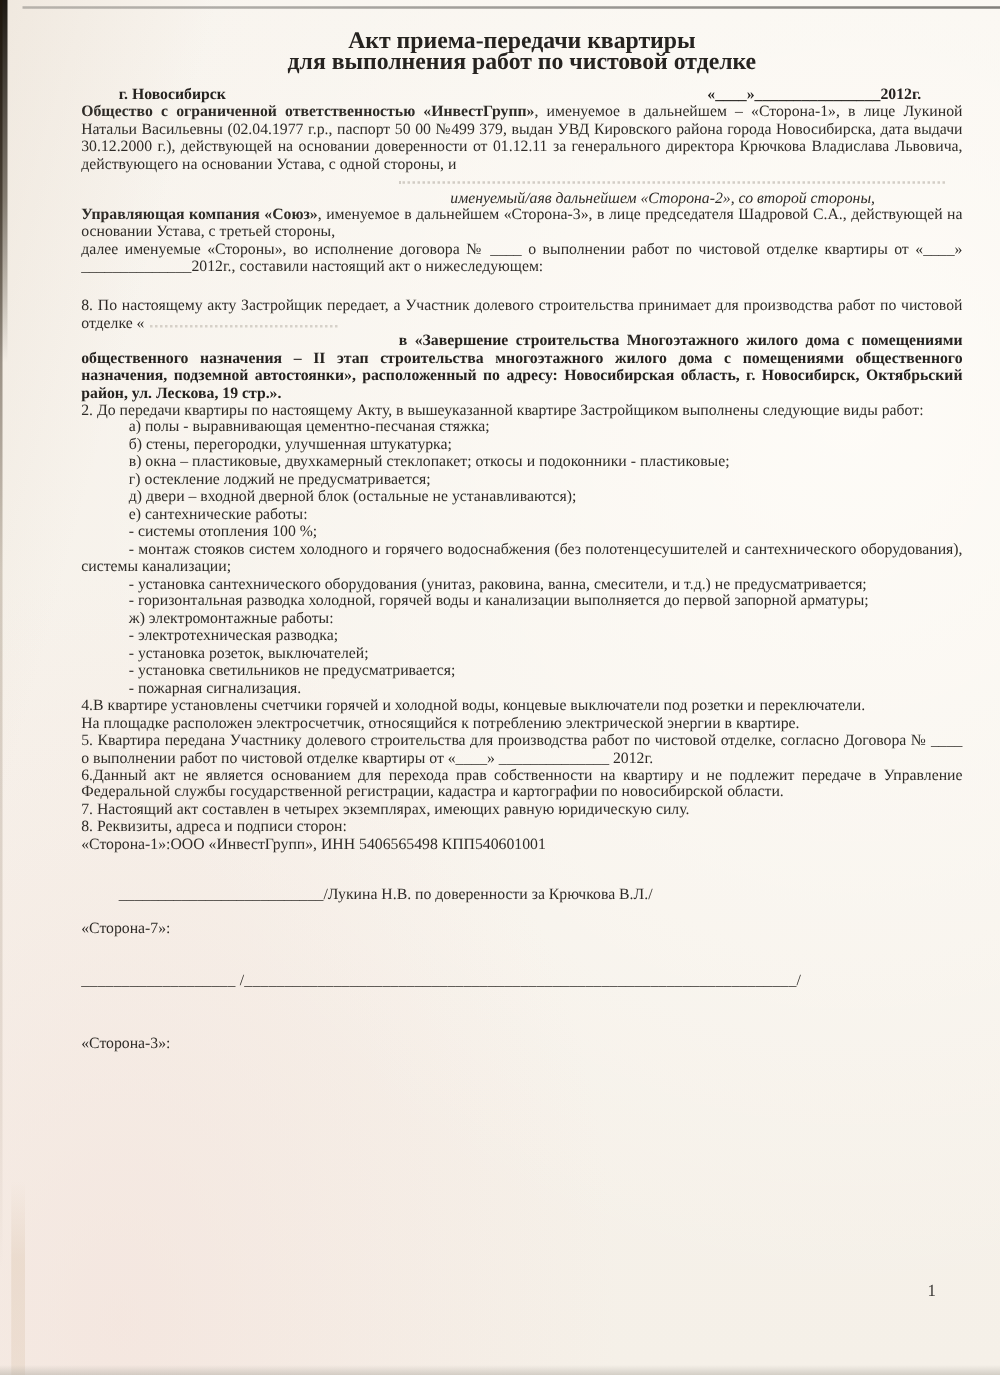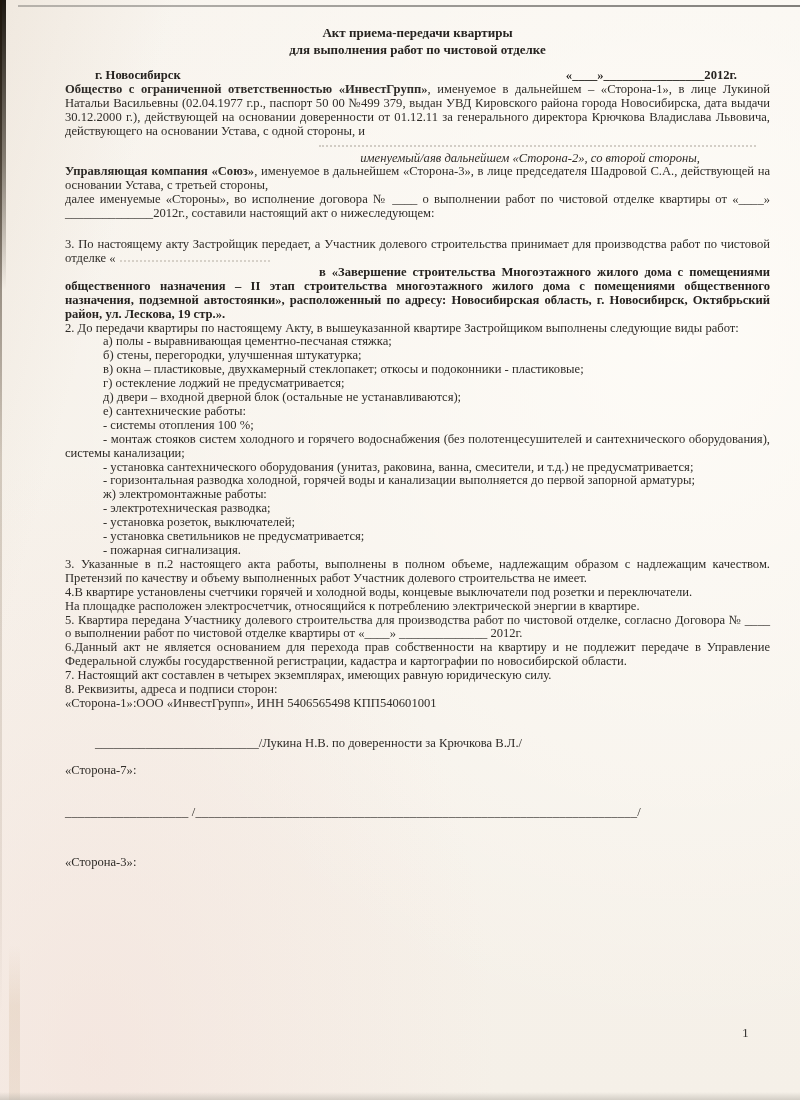--- a/index.html
+++ b/index.html
@@ -17,21 +17,21 @@
       linear-gradient(105deg, rgba(226,213,198,0.38) 0%, rgba(250,247,241,0) 16%),
       radial-gradient(ellipse at 12% 96%, rgba(243,219,213,0.45), rgba(243,219,213,0) 40%),
       radial-gradient(ellipse at 85% 30%, rgba(255,253,249,0.85), rgba(255,253,249,0) 65%),
       linear-gradient(#f8f4ee, #f5f0e8);
   }
   p { margin:0; }
   .bold { font-weight:bold; }
   .just { text-align:justify; }
   .content { position:absolute; left:65px; right:30px; top:24px; }
 
-  .title { text-align:center; font-weight:bold; font-size:13px; line-height:17px; color:#262320; }
+  .title { text-align:center; font-weight:bold; font-size:19px; line-height:17px; color:#262320; }
   .city-row { display:flex; justify-content:space-between; margin-top:11px; padding-left:30px; padding-right:33px; font-weight:bold; color:#262320; }
   .p1 { margin-top:0; }
 
   .erased-line { position:relative; height:13px; }
   .erased-line .dots { position:absolute; left:36%; right:2%; top:6px; border-bottom:2px dotted rgba(125,115,102,0.32); }
 
   .party2 { text-align:right; padding-right:70px;font-style:italic; }
   .closing { margin-bottom:17px; }
 
   .erased-inline { display:inline-block; width:150px; height:8px; border-bottom:2px dotted rgba(125,115,102,0.28); margin-left:4px; }
@@ -86,21 +86,21 @@
     <div class="erased-line">
         <span class="dots"></span>
       </div>
 
     <div class="party2">именуемый/аяв дальнейшем «Сторона-2», со второй стороны,</div>
 
     <p class="just"><span class="bold">Управляющая компания «Союз»</span><span>, именуемое в дальнейшем «Сторона-3», в лице председателя Шадровой С.А., действующей на основании Устава, с третьей стороны,</span></p>
 
     <p class="just closing">далее именуемые «Стороны», во исполнение договора № ____  о выполнении работ по чистовой отделке квартиры от «____» ______________2012г., составили настоящий акт о нижеследующем:</p>
 
-    <p class="just"><span>3. По настоящему акту Застройщик передает, а Участник долевого строительства принимает для производства работ по чистовой отделке «</span><span class="erased-inline"></span></p>
+    <p class="just"><span>8. По настоящему акту Застройщик передает, а Участник долевого строительства принимает для производства работ по чистовой отделке «</span><span class="erased-inline"></span></p>
 
     <p class="just bold obj">в «Завершение строительства  Многоэтажного жилого дома с помещениями общественного назначения – II этап строительства многоэтажного жилого дома с помещениями общественного назначения, подземной автостоянки», расположенный по адресу: Новосибирская область, г. Новосибирск, Октябрьский  район, ул. Лескова, 19 стр.».</p>
 
     <p>2. До передачи квартиры по настоящему Акту, в вышеуказанной квартире Застройщиком выполнены следующие виды работ:</p>
 
     <div class="works">
       <div class="work">а) полы - выравнивающая цементно-песчаная стяжка;</div>
       <div class="work">б) стены, перегородки, улучшенная штукатурка;</div>
       <div class="work">в) окна – пластиковые, двухкамерный стеклопакет; откосы и подоконники - пластиковые;</div>
       <div class="work">г) остекление лоджий не предусматривается;</div>
@@ -110,21 +110,20 @@
       <div class="work">- монтаж стояков систем холодного и горячего водоснабжения (без полотенцесушителей и сантехнического оборудования), системы канализации;</div>
       <div class="work">- установка сантехнического оборудования (унитаз, раковина, ванна, смесители, и т.д.) не предусматривается;</div>
       <div class="work">- горизонтальная разводка холодной, горячей воды и канализации  выполняется до первой запорной арматуры;</div>
       <div class="work">ж) электромонтажные работы:</div>
       <div class="work">- электротехническая разводка;</div>
       <div class="work">- установка розеток, выключателей;</div>
       <div class="work">- установка светильников не предусматривается;</div>
       <div class="work">- пожарная сигнализация.</div>
     </div>
 
-    <p class="just">3. Указанные в п.2 настоящего акта работы, выполнены в полном объеме, надлежащим образом с надлежащим качеством. Претензий по качеству и объему выполненных работ Участник долевого строительства не имеет.</p>
     <p>4.В квартире установлены счетчики горячей и холодной воды, концевые выключатели под розетки и переключатели.</p>
     <p>На площадке расположен электросчетчик, относящийся к потреблению электрической энергии в квартире.</p>
     <p class="just">5. Квартира передана Участнику долевого строительства для производства работ по чистовой отделке, согласно Договора № ____ о выполнении работ по чистовой отделке квартиры от «____» ______________ 2012г.</p>
     <p class="just">6.Данный акт не является основанием для перехода прав собственности на квартиру и не подлежит передаче в Управление Федеральной службы государственной регистрации, кадастра и картографии по новосибирской области.</p>
     <p>7. Настоящий акт составлен в четырех экземплярах, имеющих равную юридическую силу.</p>
     <p>8. Реквизиты, адреса и подписи сторон:</p>
     <p>«Сторона-1»:ООО «ИнвестГрупп», ИНН 5406565498  КПП540601001</p>
 
     <div class="sig1">__________________________/Лукина Н.В. по доверенности за Крючкова В.Л./</div>
 

